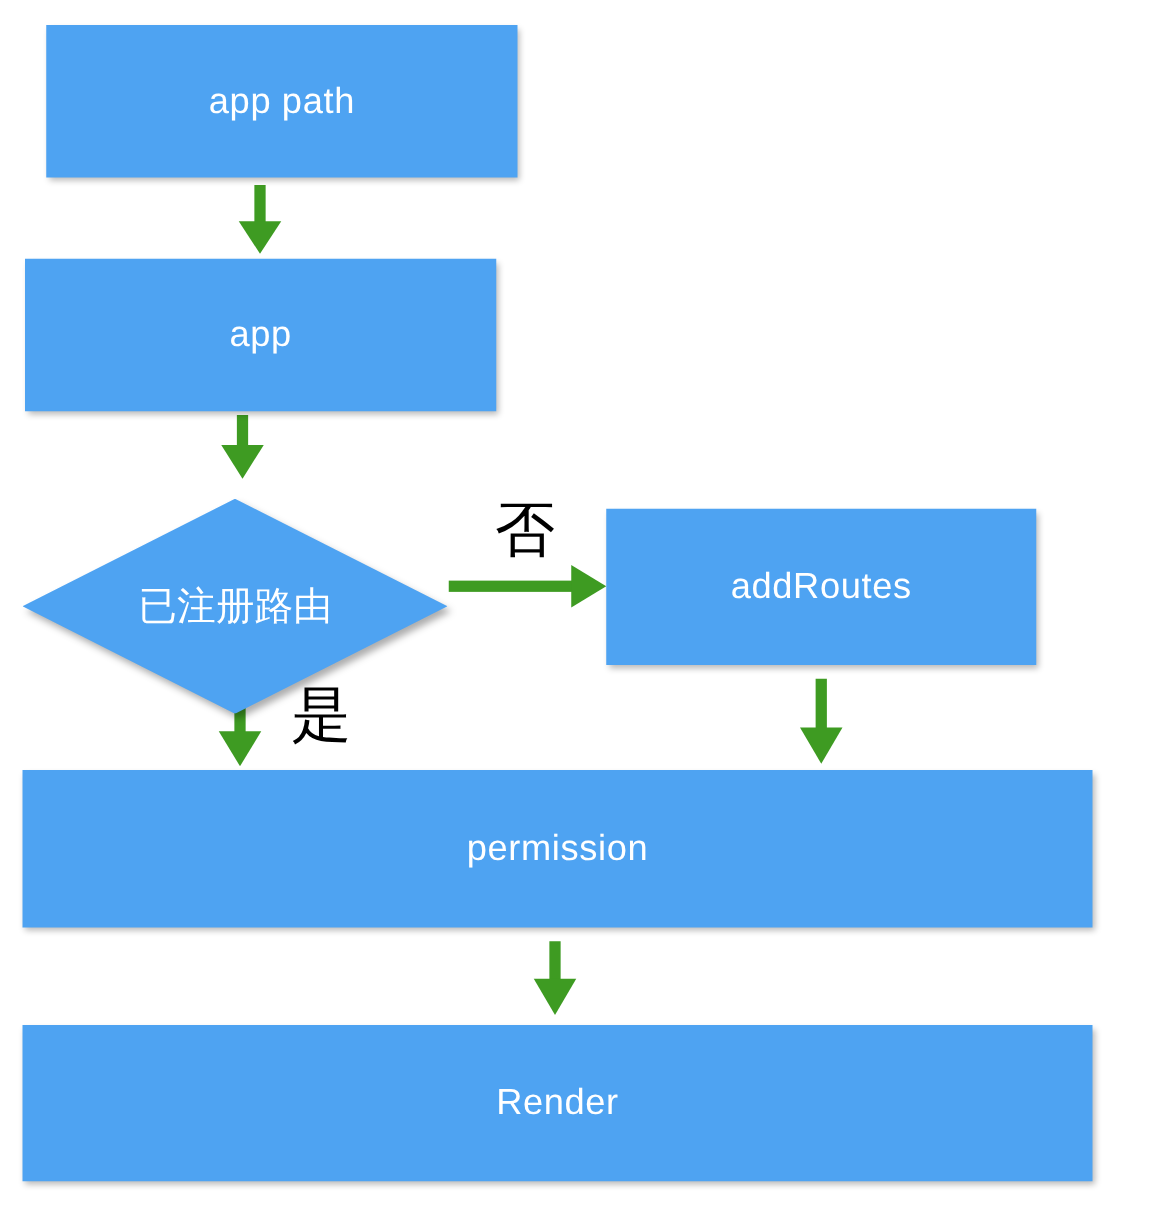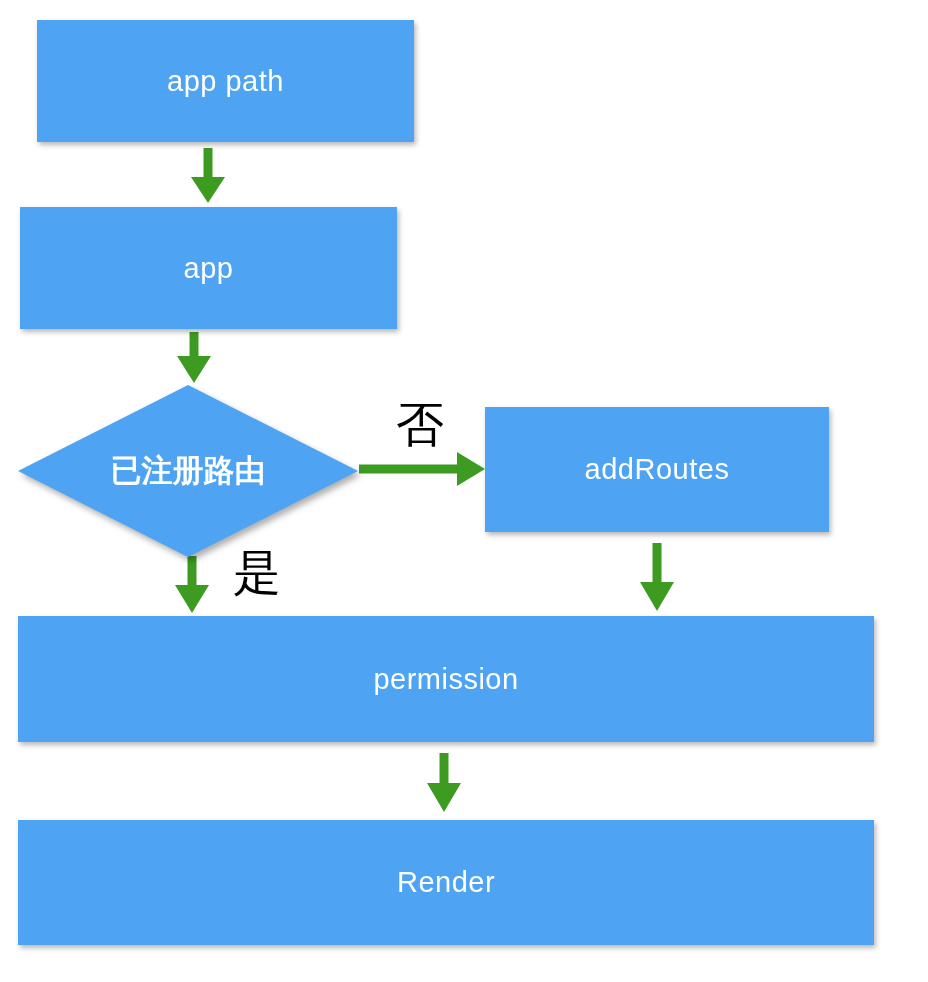--- a/index.html
+++ b/index.html
@@ -34,30 +34,30 @@
     box-shadow: 2px 3px 5px rgba(0,0,0,0.28);
   }
   .diamond-wrap {
     position: absolute;
     left: 18px; top: 383px;
     width: 340px; height: 172px;
     filter: drop-shadow(3px 4px 3px rgba(0,0,0,0.32));
   }
   .diamond {
     position: absolute;
-    left: 0; top: 2px;
+    left: 0; top: 16px;
     width: 100%; height: 100%;
     background: var(--node-fill, #4EA3F2);
     clip-path: polygon(50% 0, 100% 50%, 50% 100%, 0 50%);
     display: flex;
     align-items: center;
     justify-content: center;
     color: var(--node-text, #ffffff);
     font-size: 31px;
-    font-weight: 700;
+    font-weight: 400;
   }
   .edge-label {
     position: absolute;
     color: var(--edge-label-text, #000000);
     font-size: 48px;
     line-height: 1;
     font-weight: 400;
   }
   .node-app-path { left: 20px; top: 20px;  width: 377px; height: 122px; margin-left: 17px; }
   .node-app      { left: 20px; top: 207px; width: 377px; height: 122px; justify-content: center; }

